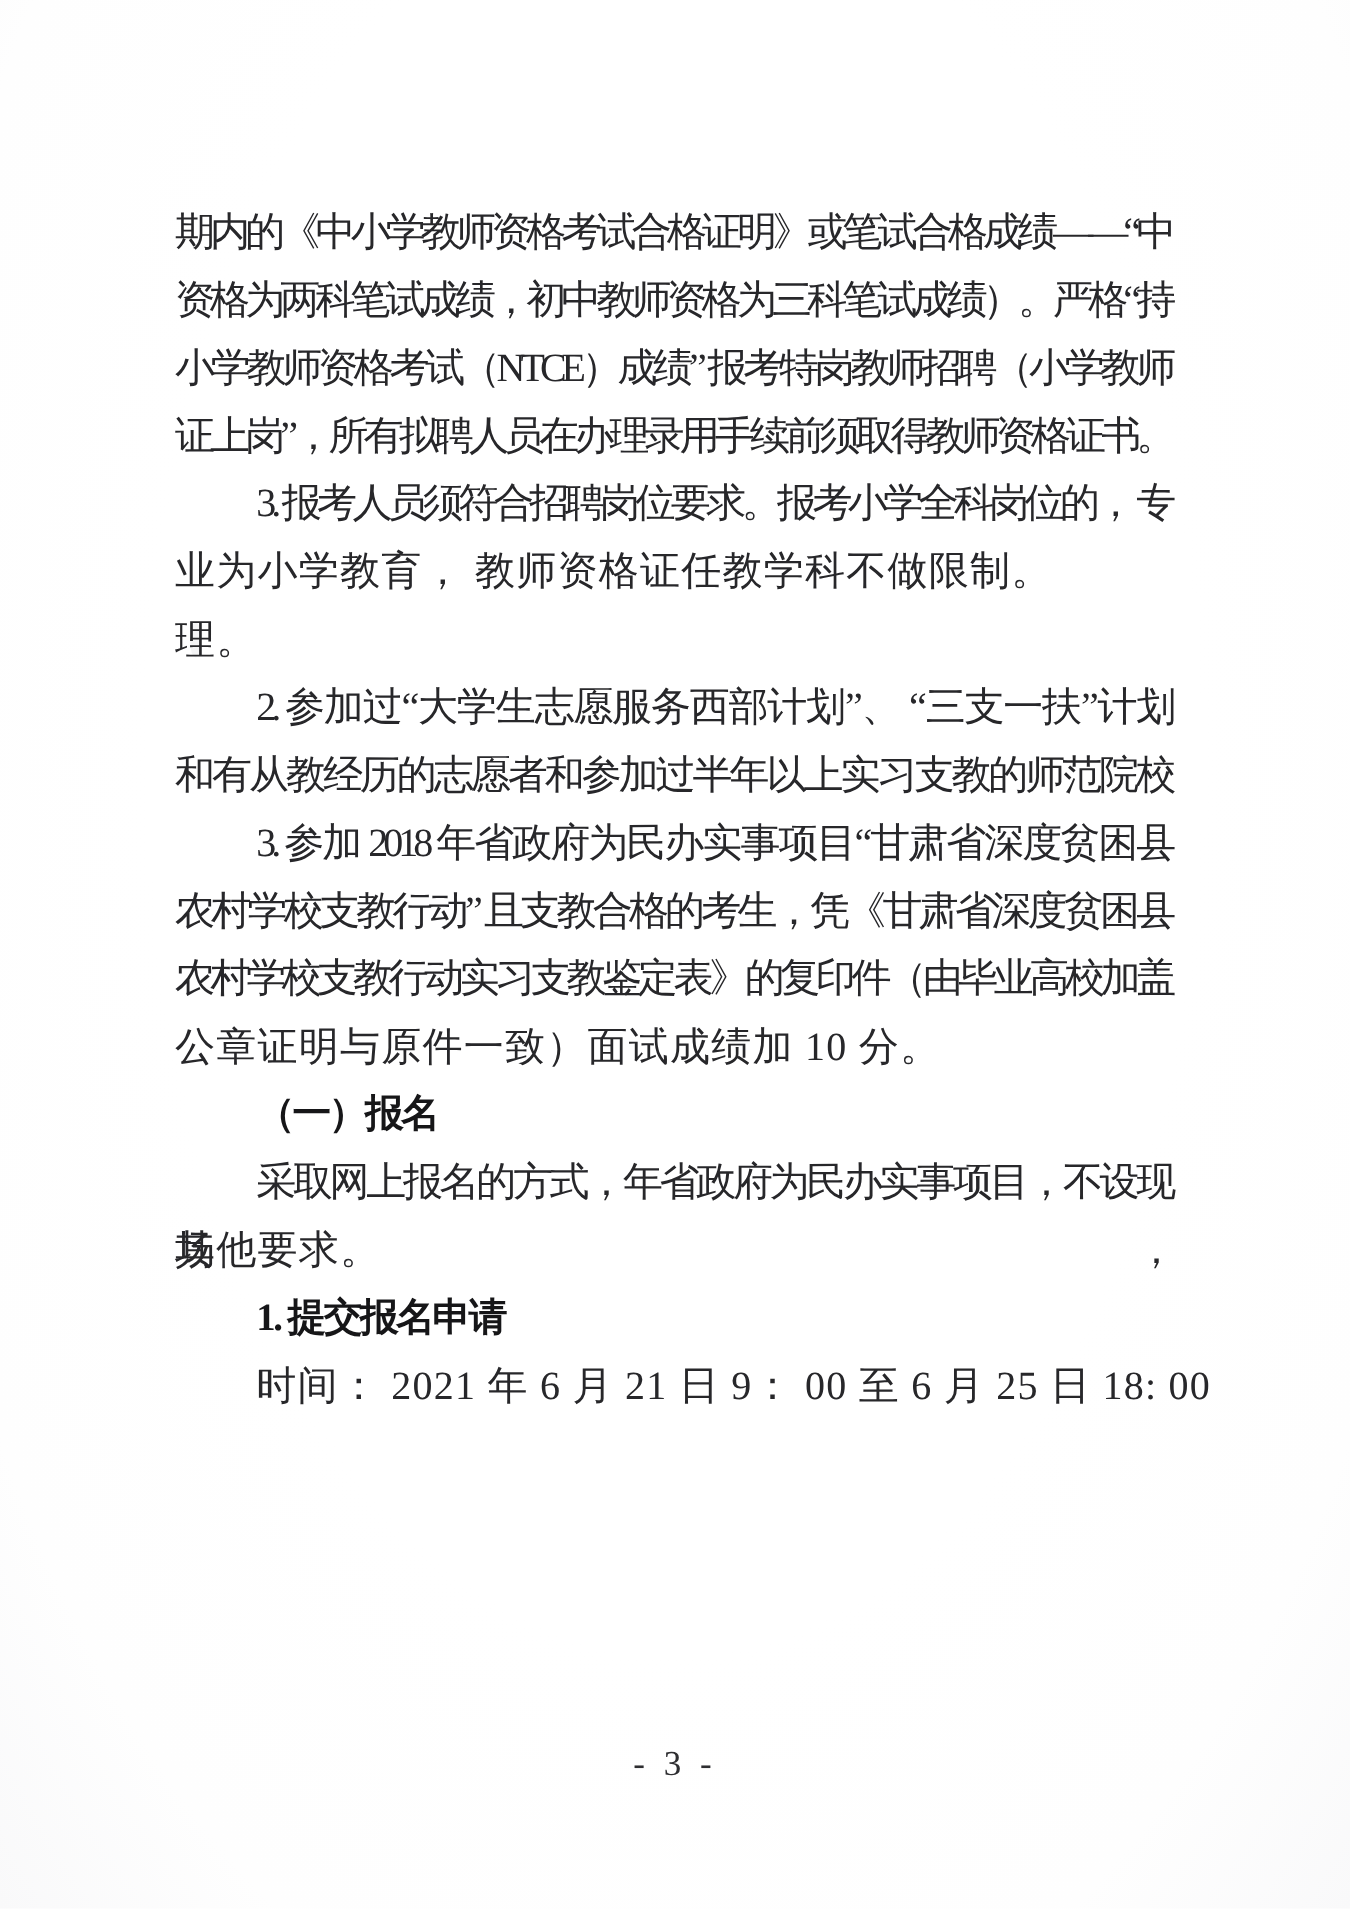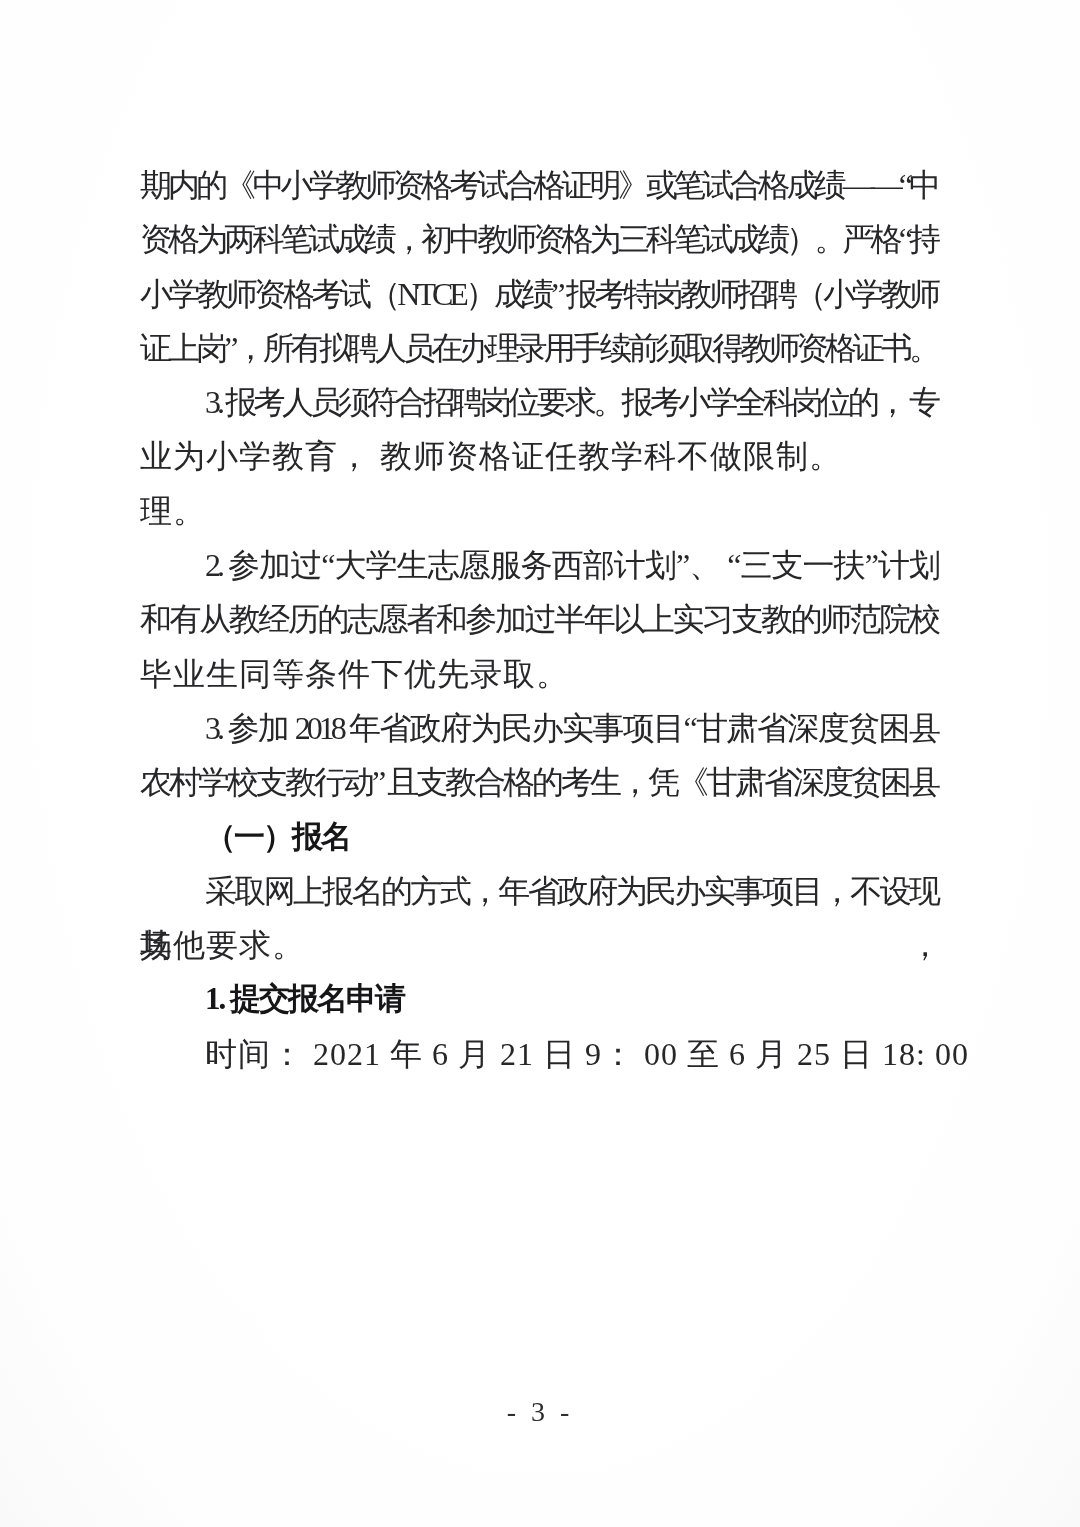--- a/index.html
+++ b/index.html
@@ -76,23 +76,24 @@
   <div class="textblock" id="textblock">
       <div class="line fill">期内的《中小学教师资格考试合格证明》或笔试合格成绩——“中</div>
       <div class="line fill">资格为两科笔试成绩，初中教师资格为三科笔试成绩）。严格“持</div>
       <div class="line fill">小学教师资格考试（NTCE）成绩” 报考特岗教师招聘（小学教师</div>
       <div class="line fill">证上岗”，所有拟聘人员在办理录用手续前须取得教师资格证书。</div>
       <div class="line fill indent">3. 报考人员须符合招聘岗位要求。报考小学全科岗位的， 专</div>
       <div class="line">业为小学教育， 教师资格证任教学科不做限制。</div>
       <div class="line">理。</div>
       <div class="line fill indent">2. 参加过“大学生志愿服务西部计划”、 “三支一扶”计划</div>
       <div class="line fill">和有从教经历的志愿者和参加过半年以上实习支教的师范院校</div>
-      <div class="line">毕业生同等条件下优先录取。</div>
       <div class="line fill indent">3. 参加 2018 年省政府为民办实事项目“甘肃省深度贫困县</div>
       <div class="line fill">农村学校支教行动” 且支教合格的考生，凭《甘肃省深度贫困县</div>
+      <div class="line fill">农村学校支教行动实习支教鉴定表》的复印件（由毕业高校加盖</div>
+      <div class="line">公章证明与原件一致）面试成绩加 10 分。</div>
       <div class="line indent bold">（一）报名</div>
       <div class="line fill indent">采取网上报名的方式，年省政府为民办实事项目，不设现场，</div>
       <div class="line">其他要求。</div>
       <div class="line indent bold">1. 提交报名申请</div>
       <div class="line indent">时间： 2021 年 6 月 21 日 9： 00 至 6 月 25 日 18: 00</div>
     </div>
   <div class="page-number">- 3 -</div>
 </div>
 
 </body></html>

